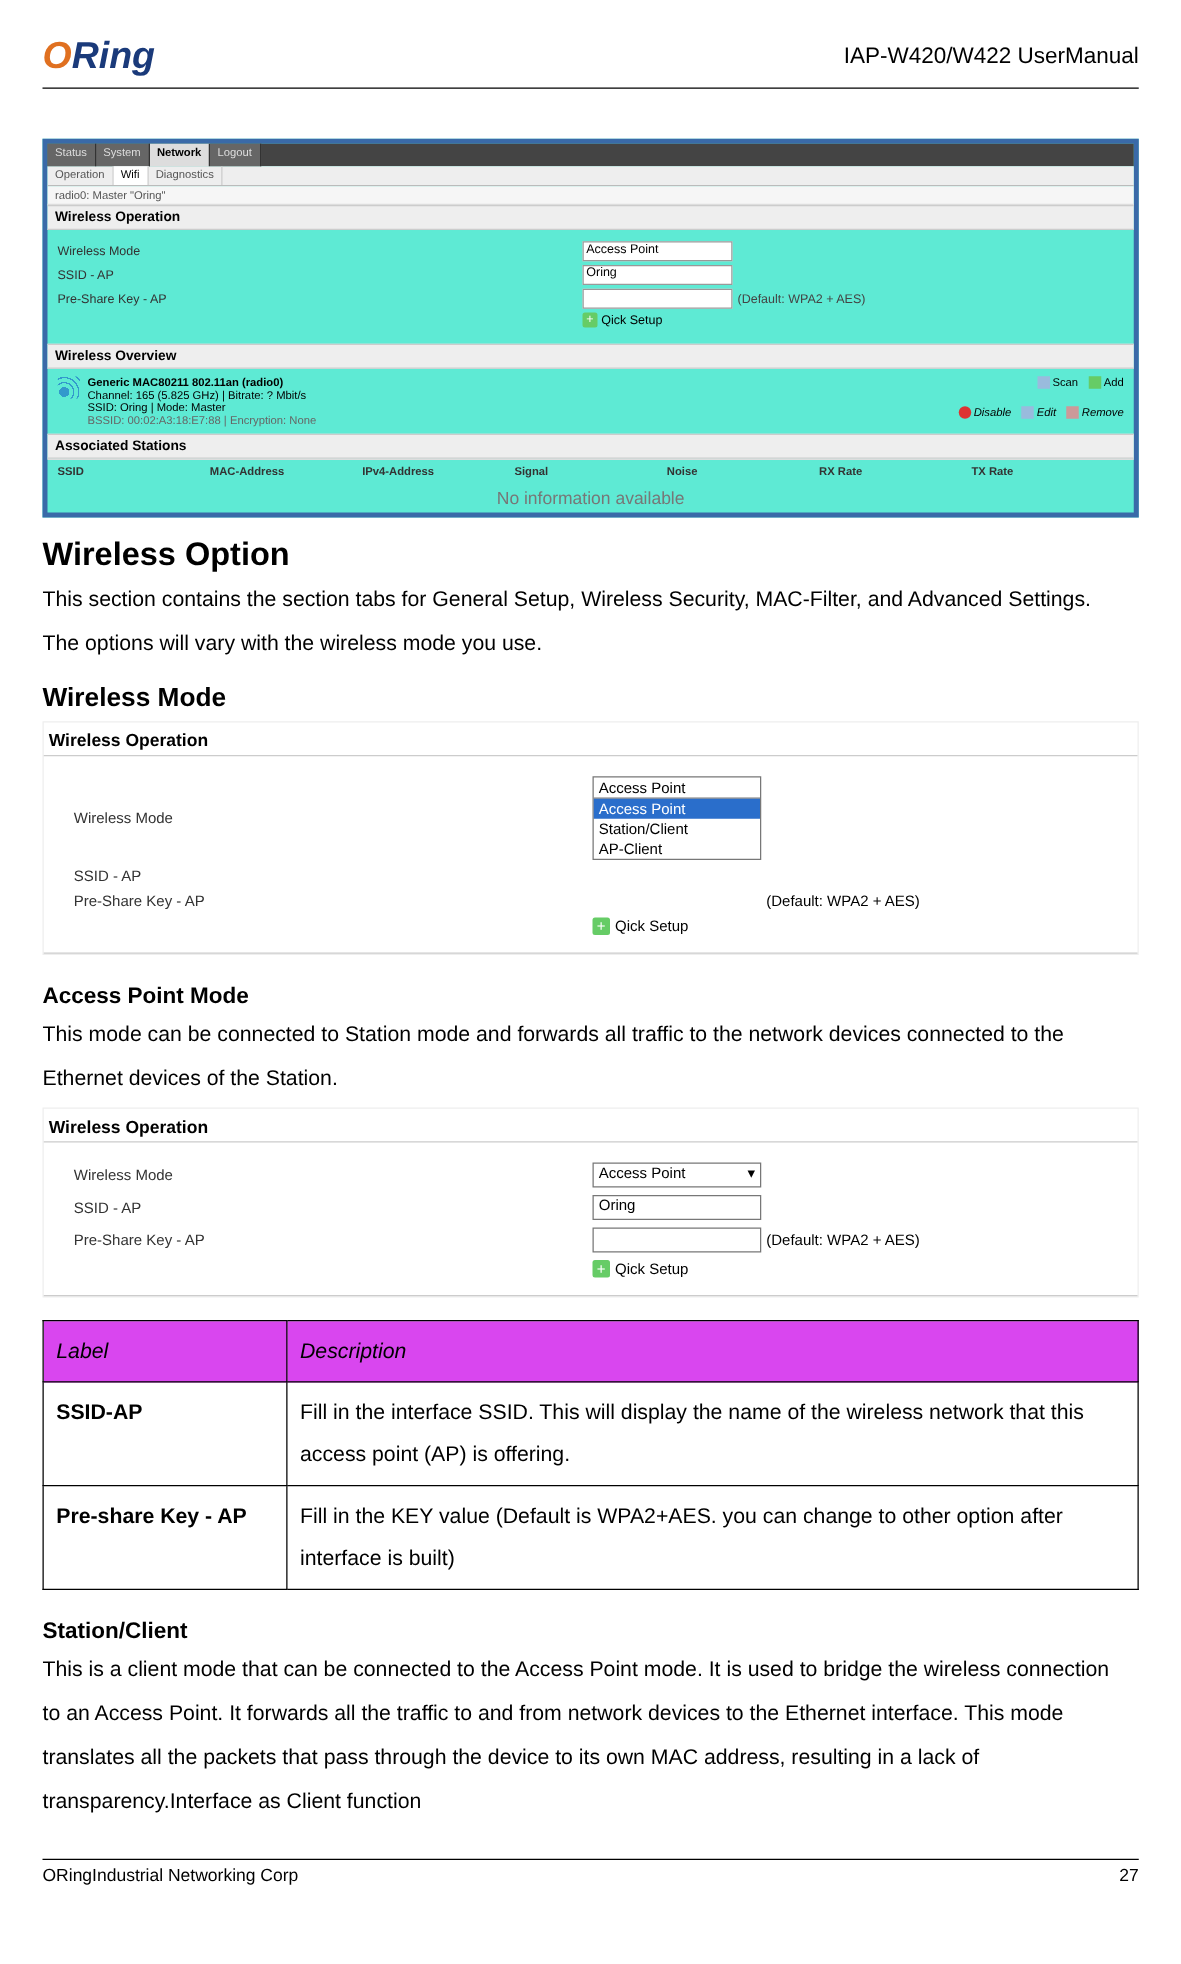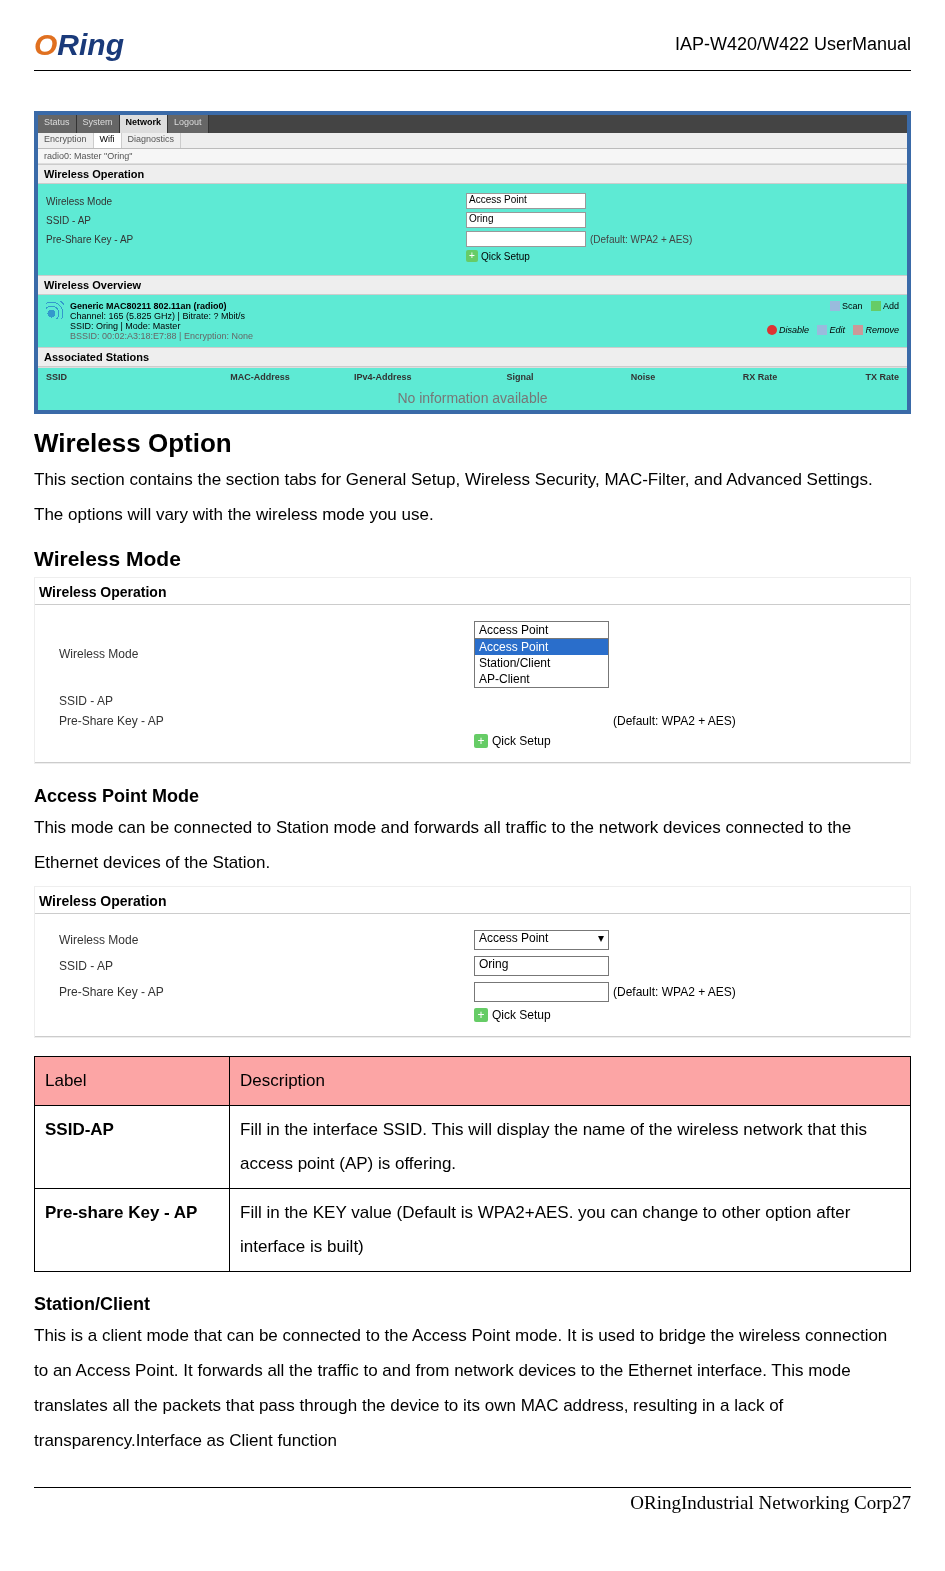--- a/index.html
+++ b/index.html
@@ -62,21 +62,21 @@
   .ss-quick { display:inline-flex; align-items:center; font-size:10px; gap:3px;}
   .ss-quick .plus{ width:12px;height:12px;background:#6c6;color:#fff;font-size:10px;line-height:12px;text-align:center;border-radius:2px;}
   .ss-right-actions { float:right; font-size:9px;}
   .ss-right-actions .act{ display:inline-flex;align-items:center;gap:2px;margin-left:6px;}
   .sq{width:10px;height:10px;display:inline-block;}
   .sq.green{background:#6c6;} .sq.red{background:#d33;border-radius:50%;} .sq.blue{background:#9bd;} .sq.x{background:#c99;}
   .ss-overview{ padding:6px 8px;}
   .ss-overview .line{display:flex;align-items:flex-start;gap:6px;}
   .wifi-ico{width:18px;height:18px;background:radial-gradient(circle at 30% 70%,#39c 20%,transparent 21%),repeating-radial-gradient(circle at 30% 70%,transparent 0 3px,#39c 3px 4px);border-radius:3px;}
   .tbl-head{display:flex;font-size:9px;font-weight:bold;color:#333;padding:4px 8px;border-top:1px solid #ddd;}
-  .tbl-head>div{flex:1;text-align:right;} .tbl-head>div:first-child{text-align:left;}
+  .tbl-head>div{flex:1;text-align:left;} .tbl-head>div:first-child{text-align:left;}
   .no-info{font-size:14px;color:#777;text-align:center;padding:4px;}
 
   .screenshot2, .screenshot3 {
     background:#fff; font-size:12px; margin-bottom:18px; border:1px solid #eee;
   }
   .wo-title{font-weight:bold;font-size:14px;padding:6px 0 4px 4px;}
   .wo-body{border-top:1px solid #ccc;padding:10px 8px 14px 24px;border-bottom:1px solid #ccc;}
   .wo-row{display:flex;align-items:center;font-size:12px;margin:6px 0;}
   .wo-label{width:415px;color:#333;}
   .wo-select,.wo-input{border:1px solid #777;height:20px;font-size:12px;padding:0 4px;background:#fff;}
@@ -90,46 +90,46 @@
   .quick-row{display:flex;align-items:center;gap:4px;font-size:12px;margin-left:415px;margin-top:4px;}
   .quick-row .plus{width:14px;height:14px;background:#6c6;color:#fff;text-align:center;line-height:14px;border-radius:2px;font-size:12px;}
 
   h1.sec{font-family:Arial;font-size:26px;font-weight:bold;margin:8px 0 4px 0;}
   h2.sub{font-family:Arial;font-size:21px;font-weight:bold;margin:14px 0 6px 0;}
   h3.subsub{font-family:Arial;font-size:18px;font-weight:bold;margin:22px 0 4px 0;}
   p.body{font-size:17px;line-height:2.05;margin:2px 16px 6px 0;}
 
   table.desc{width:100%;border-collapse:collapse;font-size:17px;margin-top:14px;}
   table.desc th, table.desc td{border:1px solid #000;padding:7px 10px;text-align:left;vertical-align:top;line-height:2.0;}
-  table.desc th{background:#fca5a5;font-weight:normal;}
+  table.desc th{background:#d946ef;font-weight:normal;font-style:italic;}
   table.desc td.lcol{width:195px;font-weight:bold;}
   table.desc th.lcol{width:195px;}
 
-  .footer-row{display:flex;justify-content:flex-end;font-size:19px;font-family:Liberation Serif, serif;}
+  .footer-row{display:flex;justify-content:space-between;font-size:14px;}
 </style>
 </head>
 <body>
 
 <div class="page">
 
   <div class="header-row">
     <div class="logo"><span class="o">O</span><span>Ring</span></div>
     <div class="doc-title">IAP-W420/W422  UserManual</div>
   </div>
   <hr class="header-rule">
 
   <div class="screenshot">
     <div class="ss-top-tabs">
       <div class="t">Status</div>
       <div class="t">System</div>
       <div class="t active">Network</div>
       <div class="t">Logout</div>
     </div>
     <div class="ss-sub-tabs">
-      <div class="t">Encryption</div>
+      <div class="t">Operation</div>
       <div class="t active">Wifi</div>
       <div class="t">Diagnostics</div>
     </div>
     <div class="ss-crumb">radio0: Master "Oring"</div>
 
     <div class="ss-sectionbar">Wireless Operation</div>
     <div class="ss-body">
       <div class="ss-row">
         <div class="ss-label">Wireless Mode</div>
         <div class="ss-select">Access Point</div>

